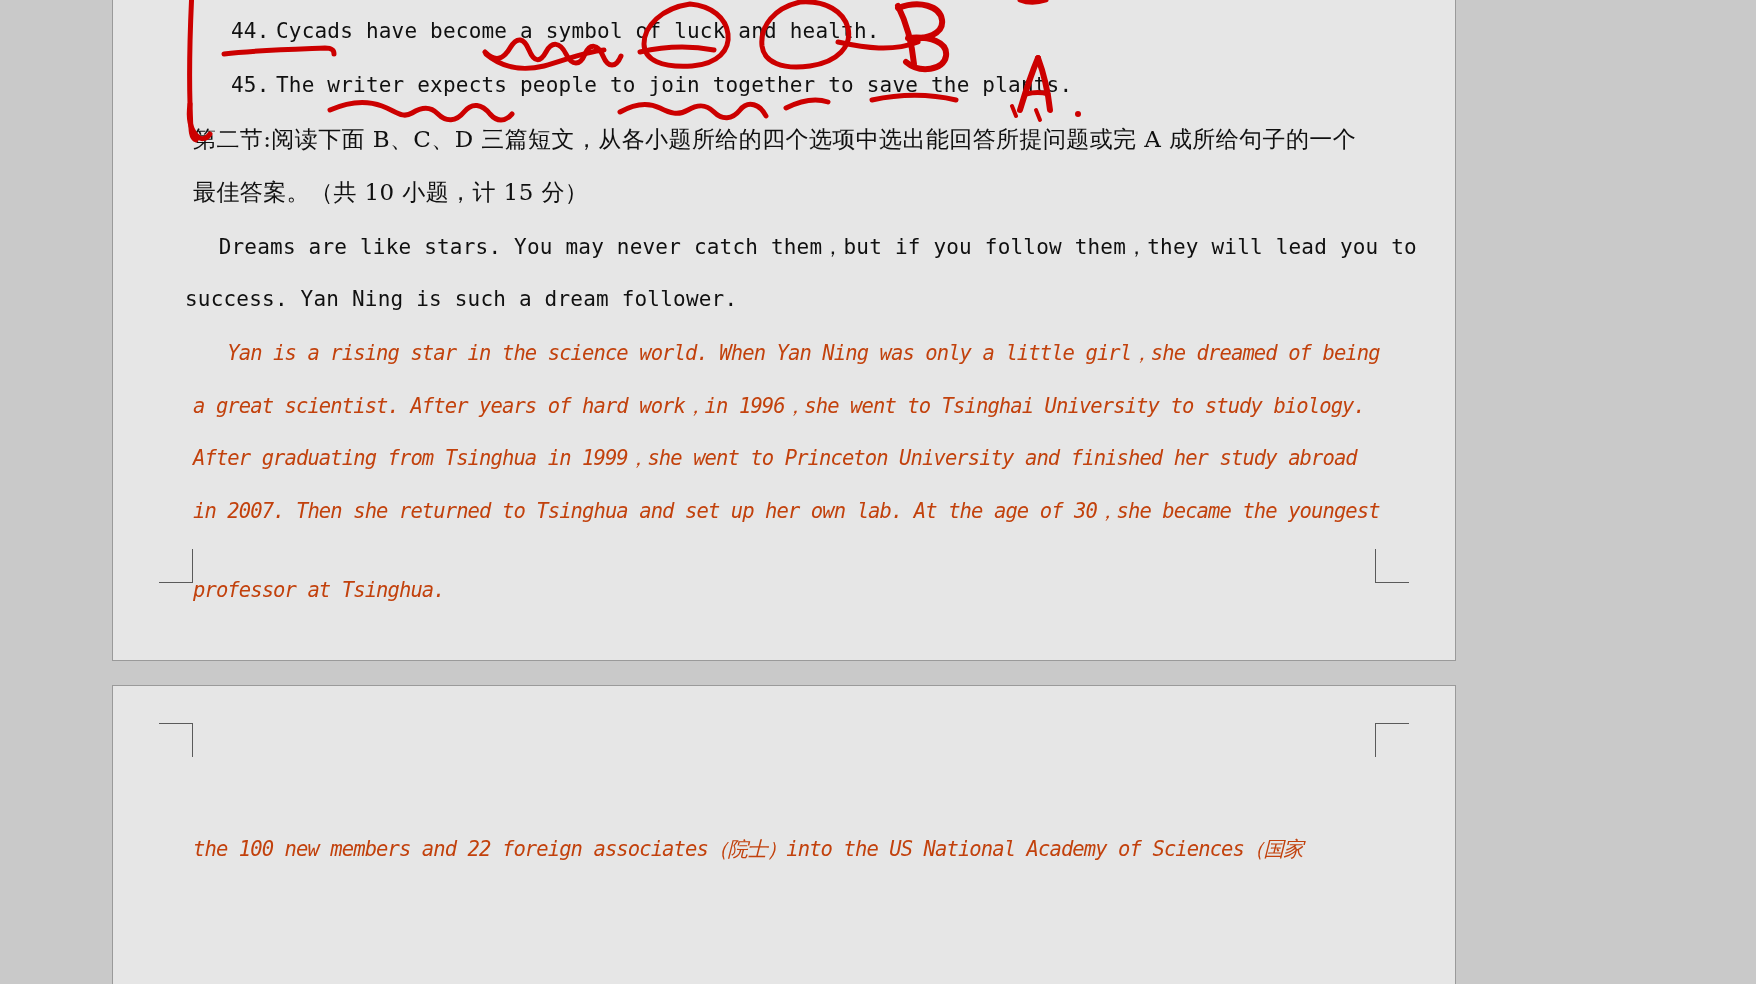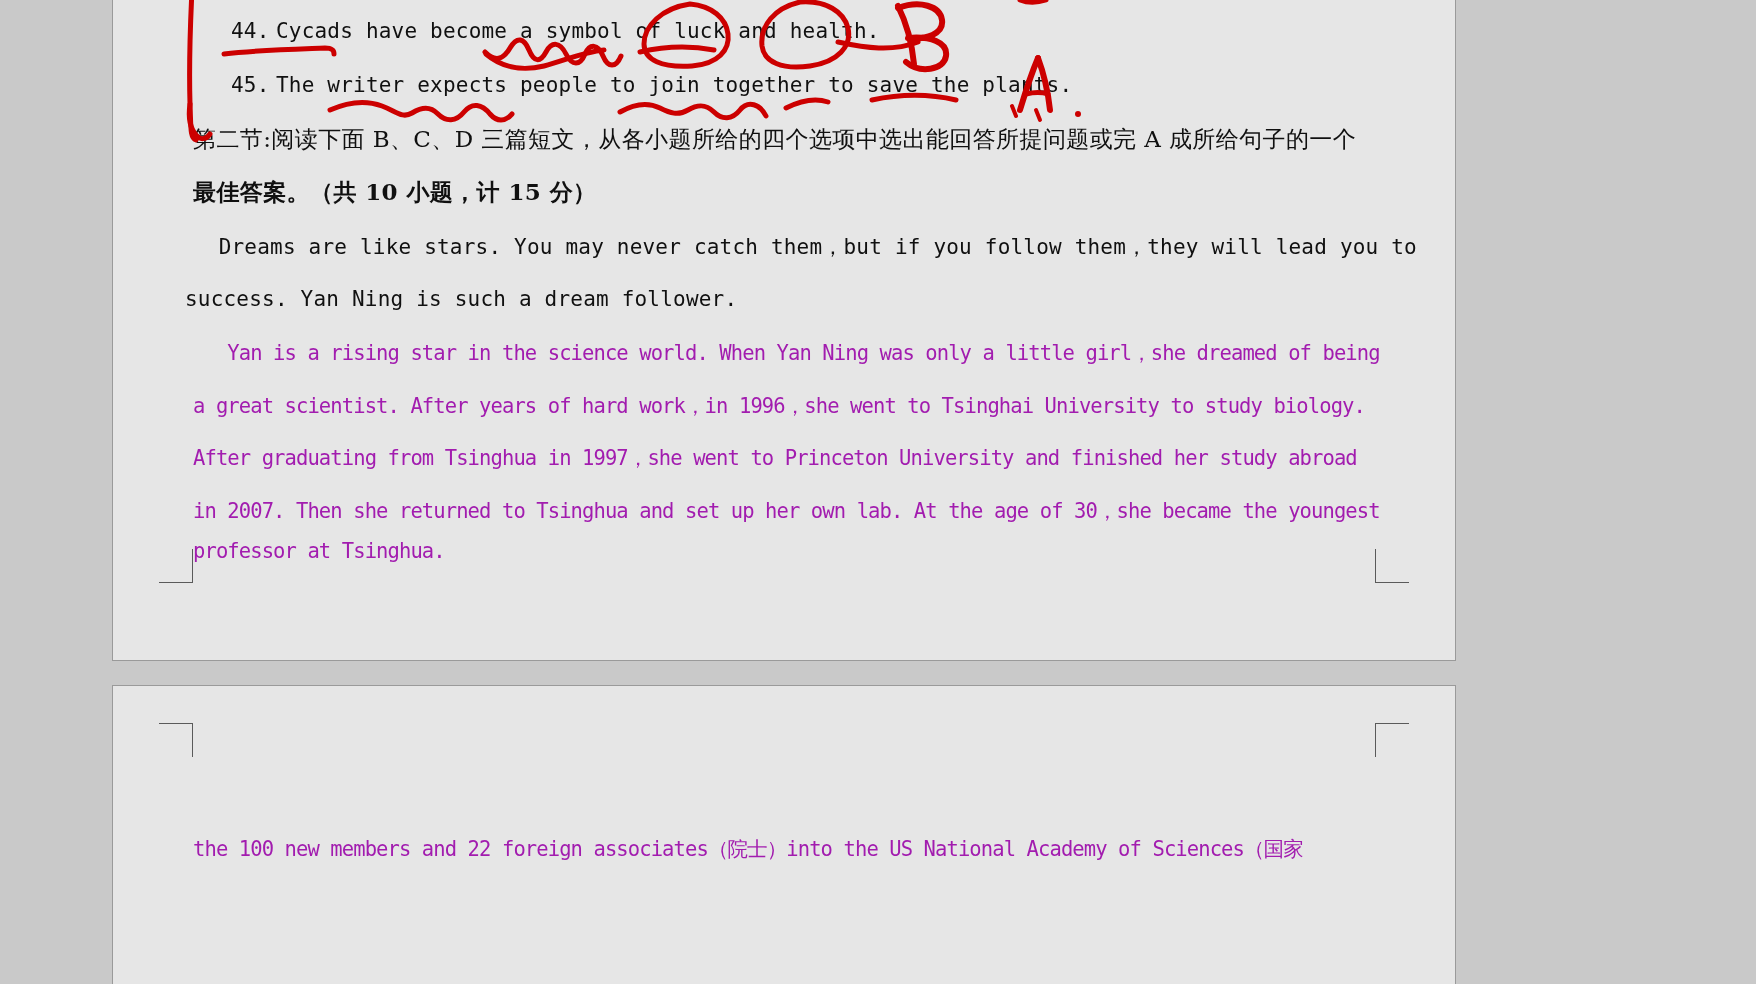--- a/index.html
+++ b/index.html
@@ -72,21 +72,22 @@
   .mono {
     font-family: "DejaVu Sans Mono", "Liberation Mono", monospace;
     font-size: 21px;
     letter-spacing: 0.2px;
     color: #101010;
   }
   .mono-tight {
     font-family: "DejaVu Sans Mono", "Liberation Mono", monospace;
     font-size: 20.5px;
     letter-spacing: -0.9px;
-    color: #a21caf;
+    color: #c2410c;
+    font-style: italic;
   }
   .cjk {
     font-family: "DejaVu Serif", "Liberation Serif", serif;
     font-size: 23px;
     color: #101010;
     letter-spacing: 0.4px;
   }
   
   #ink-layer {
     position: absolute;
@@ -104,30 +105,30 @@
   <div class="page" id="page-1">
     <div class="page-inner">
 
       <div class="doc-line mono" style="left:118px; top:94px;">44.</div>
       <div class="doc-line mono" style="left:163px; top:94px;">Cycads have become a symbol of luck and health.</div>
 
       <div class="doc-line mono" style="left:118px; top:148px;">45.</div>
       <div class="doc-line mono" style="left:163px; top:148px;">The writer expects people to join together to save the plants.</div>
 
       <div class="doc-line cjk" style="left:80px; top:199px;">第二节:阅读下面 B、C、D 三篇短文，从各小题所给的四个选项中选出能回答所提问题或完 A 成所给句子的一个</div>
-      <div class="doc-line cjk" style="left:80px; top:252px;font-weight:bold;">最佳答案。（共 10 小题，计 15 分）</div>
+      <div class="doc-line cjk" style="left:80px; top:252px;">最佳答案。（共 10 小题，计 15 分）</div>
 
       <div class="doc-line mono" style="left:80px; top:308px;">  Dreams are like stars. You may never catch them，but if you follow them，they will lead you to</div>
       <div class="doc-line mono" style="left:72px; top:362px;">success. Yan Ning is such a dream follower.</div>
 
       <div class="doc-line mono-tight" style="left:80px; top:414px;">   Yan is a rising star in the science world. When Yan Ning was only a little girl，she dreamed of being</div>
       <div class="doc-line mono-tight" style="left:80px; top:467px;">a great scientist. After years of hard work，in 1996，she went to Tsinghai University to study biology.</div>
-      <div class="doc-line mono-tight" style="left:80px; top:519px;">After graduating from Tsinghua in 1997，she went to Princeton University and finished her study abroad</div>
+      <div class="doc-line mono-tight" style="left:80px; top:519px;">After graduating from Tsinghua in 1999，she went to Princeton University and finished her study abroad</div>
       <div class="doc-line mono-tight" style="left:80px; top:572px;">in 2007. Then she returned to Tsinghua and set up her own lab. At the age of 30，she became the youngest</div>
-      <div class="doc-line mono-tight" style="left:80px; top:614px;">professor at Tsinghua.</div>
+      <div class="doc-line mono-tight" style="left:80px; top:653px;">professor at Tsinghua.</div>
 
       <div class="crop bl" style="left:46px; top:624px;"></div>
       <div class="crop br" style="right:46px; top:624px;"></div>
     </div>
   </div>
 
   <div class="page" id="page-2">
     <div class="page-inner">
 
       <div class="crop tl" style="left:46px; top:37px;"></div>

